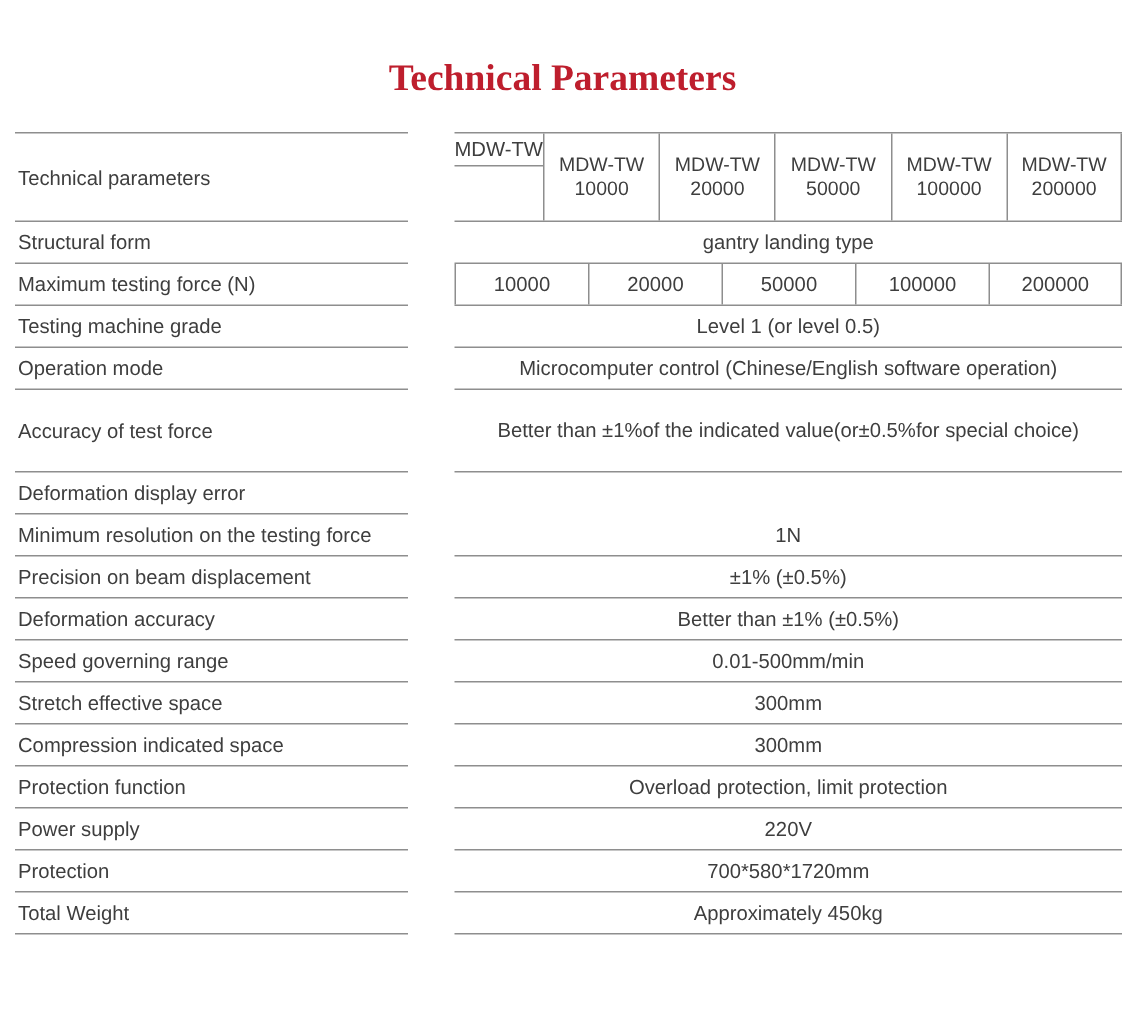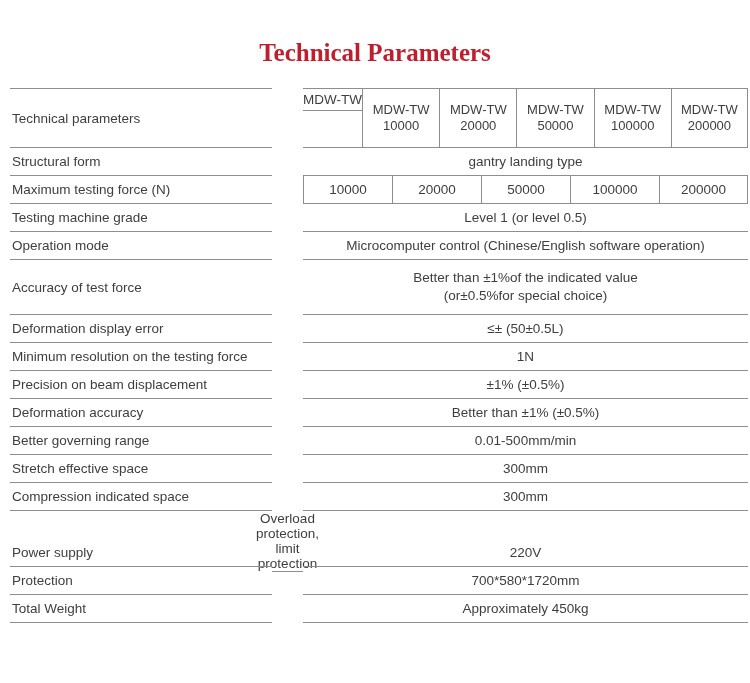--- a/index.html
+++ b/index.html
@@ -43,21 +43,21 @@
     padding-left:2px;
     white-space:nowrap;
   }
   .hrow .lcell{border-top:1px solid var(--line);}
   .gap{}
   .rspan{
     border-bottom:1px solid var(--line);
     display:flex;align-items:center;justify-content:center;
     text-align:center;
   }
-  .rspan.col{flex-direction:column;line-height:18px;}
+  .rspan.col{line-height:18px;}
   .rcells{
     border-bottom:1px solid var(--line);
     display:grid;
     grid-template-columns:repeat(5,1fr);
   }
   .rcells .c{
     display:flex;align-items:center;justify-content:center;
     border-left:1px solid var(--line);
   }
   .rcells .c:last-child{border-right:1px solid var(--line);}
@@ -159,21 +159,20 @@
       <div class="gap"></div>
       <div class="rspan col">
         <div>Better than ±1%of the indicated value</div>
         <div>(or±0.5%for special choice)</div>
       </div>
     </div>
 
     <div class="row">
       <div class="lcell">Deformation display error</div>
       <div class="gap"></div>
-      <div class="rspan">≤± (50±0.5L)</div>
     </div>
 
     <div class="row">
       <div class="lcell">Minimum resolution on the testing force</div>
       <div class="gap"></div>
       <div class="rspan">1N</div>
     </div>
 
     <div class="row">
       <div class="lcell">Precision on beam displacement</div>
@@ -181,38 +180,39 @@
       <div class="rspan">±1% (±0.5%)</div>
     </div>
 
     <div class="row">
       <div class="lcell">Deformation accuracy</div>
       <div class="gap"></div>
       <div class="rspan">Better than ±1% (±0.5%)</div>
     </div>
 
     <div class="row">
-      <div class="lcell">Better governing range</div>
+      <div class="lcell">Speed governing range</div>
       <div class="gap"></div>
       <div class="rspan">0.01-500mm/min</div>
     </div>
 
     <div class="row">
       <div class="lcell">Stretch effective space</div>
       <div class="gap"></div>
       <div class="rspan">300mm</div>
     </div>
 
     <div class="row">
       <div class="lcell">Compression indicated space</div>
       <div class="gap"></div>
       <div class="rspan">300mm</div>
     </div>
 
     <div class="row">
+      <div class="lcell">Protection function</div>
       <div class="gap"></div>
       <div class="rspan">Overload protection, limit protection</div>
     </div>
 
     <div class="row">
       <div class="lcell">Power supply</div>
       <div class="gap"></div>
       <div class="rspan">220V</div>
     </div>
 

